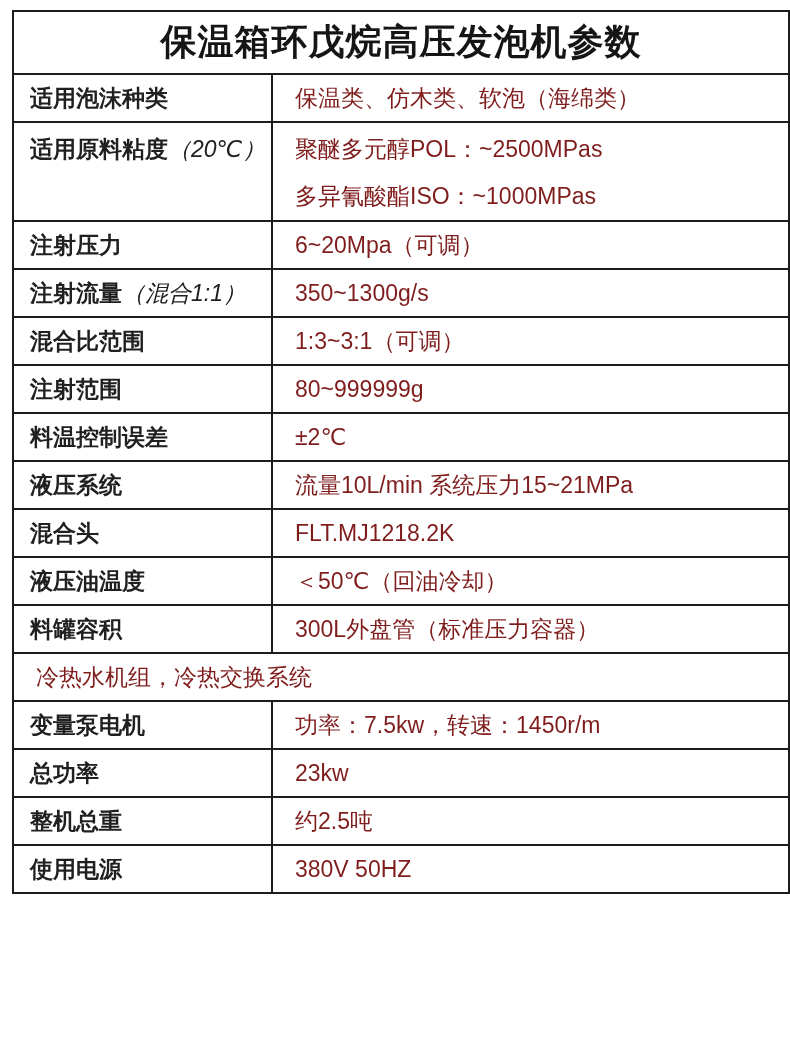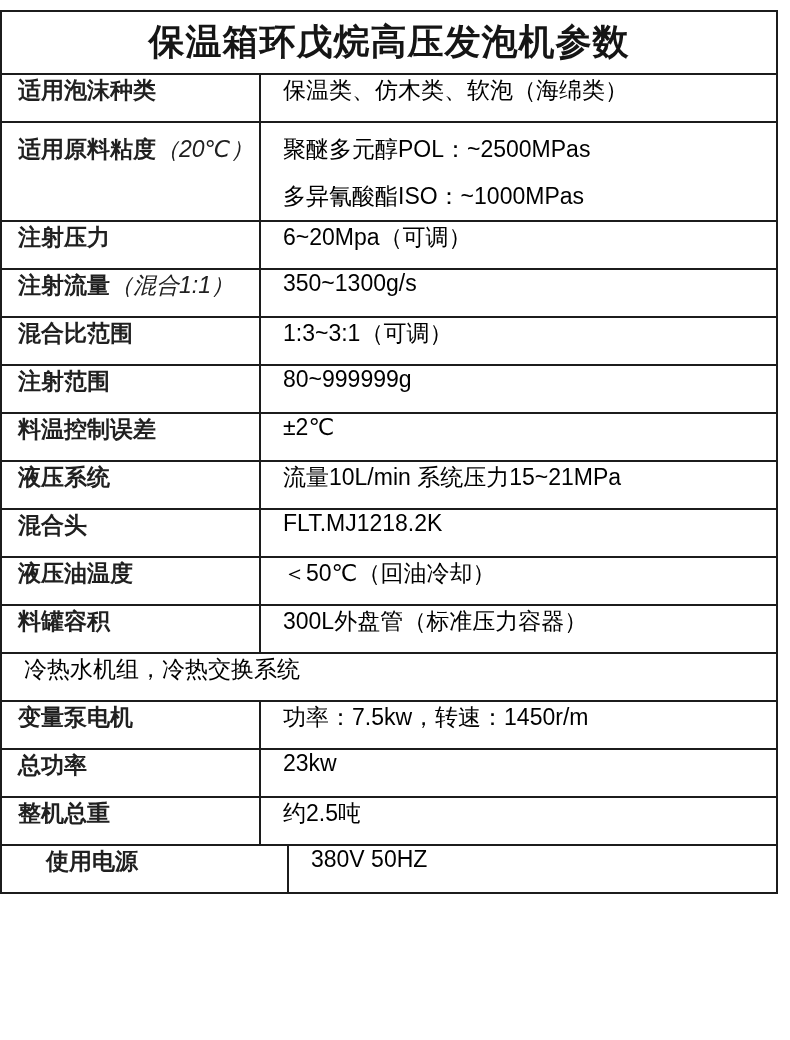--- a/index.html
+++ b/index.html
@@ -13,21 +13,21 @@
     overflow: hidden;
   }
   .page {
     position: relative;
     width: 790px;
     height: 1040px;
     background: #ffffff;
   }
   .spec-table {
     position: absolute;
-    left: 0;
+    left: 12px;
     top: 10px;
     width: 778px;
     box-sizing: border-box;
     border: 2px solid #1c1c1c;
     background: #ffffff;
   }
   .title-row {
     height: 61px;
     display: flex;
     align-items: center;
@@ -38,47 +38,46 @@
     letter-spacing: 1px;
     color: #151515;
   }
   .row {
     display: flex;
     border-bottom: 2px solid #1c1c1c;
     min-height: 46px;
   }
   .row:last-child {
     border-bottom: none;
-    margin-left: 28px;
   }
   .cell {
     box-sizing: border-box;
     display: flex;
-    align-items: flex-start;
+    align-items: center;
   }
   .cell-label {
     flex: 0 0 259px;
     width: 259px;
     border-right: 2px solid #1c1c1c;
     padding-left: 16px;
     font-size: 23px;
     font-weight: bold;
     color: #202020;
   }
   .cell-label .sfx {
     font-weight: normal;
     font-style: italic;
   }
   .cell-value {
     flex: 1 1 auto;
     padding-left: 22px;
     padding-right: 0;
     font-size: 23px;
     font-weight: normal;
-    color: #000000;
+    color: #7f1d1d;
   }
   .cell-value .val {
     white-space: pre-line;
   }
   .row.tall {
     min-height: 94px;
   }
   .row.tall .cell {
     align-items: flex-start;
     padding-top: 3px;

